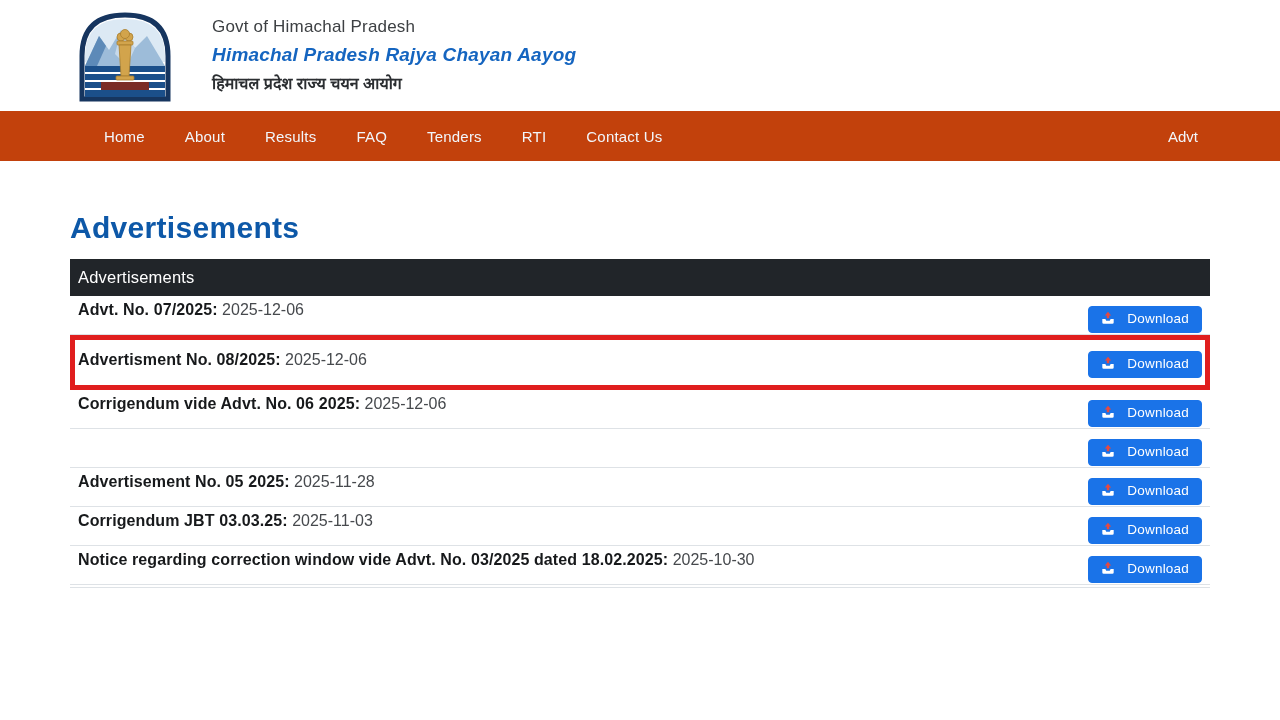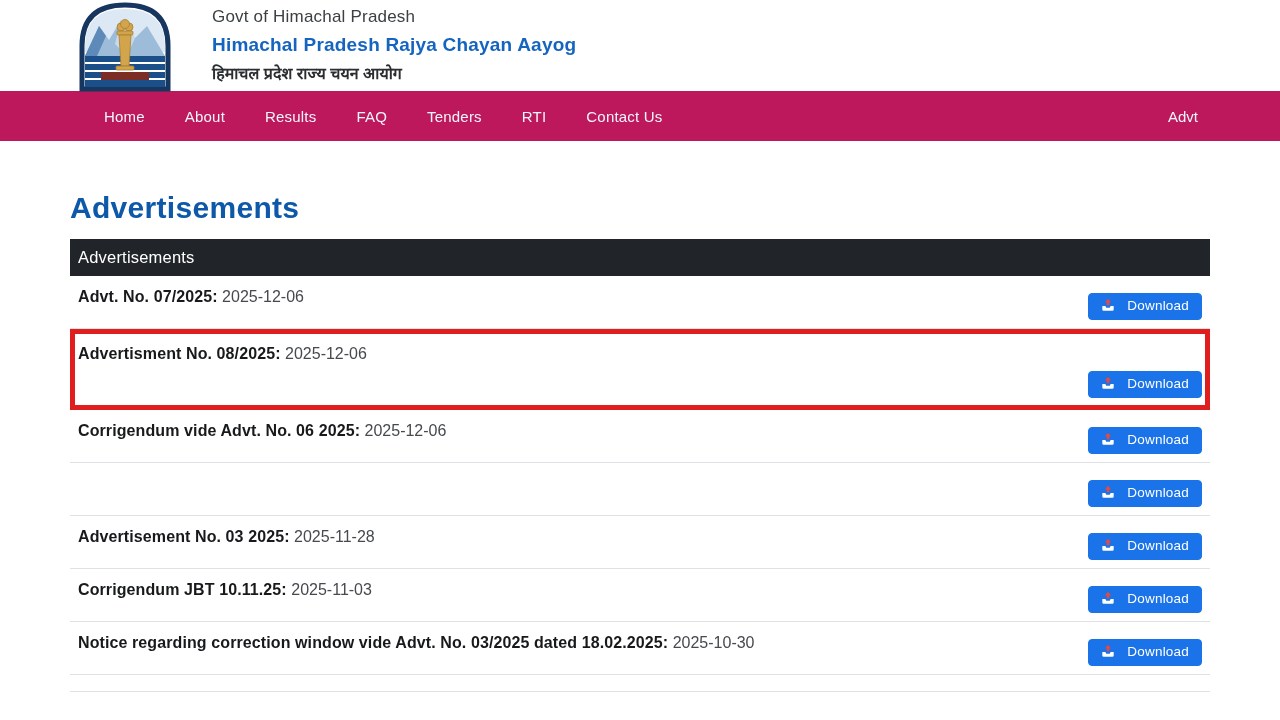--- a/index.html
+++ b/index.html
@@ -5,51 +5,51 @@
   * { margin: 0; padding: 0; box-sizing: border-box; }
   html, body {
     width: 1280px; height: 720px;
     overflow: hidden;
     background: #ffffff;
     font-family: "Liberation Sans", "DejaVu Sans", sans-serif;
   }
 
   
   .site-header {
-    width: 1280px; height: 91px;
+    width: 1280px; height: 111px;
     background: #ffffff;
     display: flex; align-items: center;
   }
   .header-inner {
     width: 1140px; margin: 0 auto;
     display: flex; align-items: center;
   }
   .logo-wrap {
     width: 102px; height: 92px; margin-left: 4px;
     flex: 0 0 auto;
   }
   .logo-wrap svg { width: 100%; height: 100%; display: block; }
   .brand-text { margin-left: 36px; }
   .brand-line1 {
     font-size: 17px; color: #3d4043; font-weight: 400;
     letter-spacing: .2px; margin-bottom: 7px;
   }
   .brand-line2 {
     font-size: 19px; color: #1565c0; font-weight: 700;
-    letter-spacing: .2px; margin-bottom: 6px;
+    letter-spacing: .2px; margin-bottom: 6px; font-style: italic;
   }
   .brand-line3 {
     font-size: 16px; color: #2b2e31; font-weight: 700;
     font-family: "Liberation Sans", "DejaVu Sans", sans-serif;
   }
 
   
   .main-nav {
     width: 1280px; height: 50px;
-    background: #be185d;
+    background: #c2410c;
   }
   .nav-inner {
     width: 1140px; height: 100%; margin: 0 auto;
     display: flex; align-items: center;
   }
   .nav-list {
     display: flex; align-items: center; list-style: none;
     margin-left: 14px;
   }
   .nav-item {
@@ -75,38 +75,37 @@
   .panel-header {
     background: #212529; color: #ffffff;
     font-size: 16.5px; font-weight: 400;
     padding: 8px 8px; line-height: 21px;
     letter-spacing: .2px;
   }
 
   
   .adv-row {
     display: flex; align-items: flex-start;
-    padding: 8px 8px;
+    padding: 1px 8px;
     border-bottom: 1px solid #dee2e6;
     background: #ffffff;
   }
   .adv-text {
     max-width: 698px;
     font-size: 16px; line-height: 26px;
     color: #46494d;
   }
   .adv-label {
     font-weight: 700; color: #17191b;
     letter-spacing: .1px;
   }
   .adv-date { color: #46494d; }
   .adv-row.highlighted {
     border: 5px solid #e01e1e;
     padding: 7px 3px;
-    flex-direction: column;
   }
 
   .dl-btn {
     margin-left: auto; margin-top: 0px;
     flex: 0 0 auto;
     display: inline-flex; align-items: flex-start; gap: 12px;
     background: #1a73e8; color: #ffffff;
     border: 1px solid #1a73e8; border-radius: 4px;
     font-family: inherit;
     font-size: 13.5px; font-weight: 500; letter-spacing: .2px;
@@ -242,36 +241,36 @@
         <svg viewBox="0 0 16 16">
           <path d="M1.5 9 L1.5 13 Q1.5 14.5 3 14.5 L13 14.5 Q14.5 14.5 14.5 13 L14.5 9 L11 9 L10 11.2 L6 11.2 L5 9 Z" fill="#ffffff"></path>
           <path d="M8 0.8 L11.6 5 L9.4 5 L9.4 8.2 L6.6 8.2 L6.6 5 L4.4 5 Z" fill="#e8493f"></path>
         </svg>
       </span>
       <span class="dl-label">Download</span>
     </button>
   </div>
       <div class="adv-row">
     <div class="adv-text">
-      <span class="adv-label">Advertisement No. 03 2025:</span> 
+      <span class="adv-label">Advertisement No. 05 2025:</span> 
       <span class="adv-date">2025-11-28</span>
     </div>
     <button class="dl-btn" style="margin-top: 9px;">
       <span class="dl-icon">
         <svg viewBox="0 0 16 16">
           <path d="M1.5 9 L1.5 13 Q1.5 14.5 3 14.5 L13 14.5 Q14.5 14.5 14.5 13 L14.5 9 L11 9 L10 11.2 L6 11.2 L5 9 Z" fill="#ffffff"></path>
           <path d="M8 0.8 L11.6 5 L9.4 5 L9.4 8.2 L6.6 8.2 L6.6 5 L4.4 5 Z" fill="#e8493f"></path>
         </svg>
       </span>
       <span class="dl-label">Download</span>
     </button>
   </div>
       <div class="adv-row">
     <div class="adv-text">
-      <span class="adv-label">Corrigendum JBT 10.11.25:</span> 
+      <span class="adv-label">Corrigendum JBT 03.03.25:</span> 
       <span class="adv-date">2025-11-03</span>
     </div>
     <button class="dl-btn" style="margin-top: 9px;">
       <span class="dl-icon">
         <svg viewBox="0 0 16 16">
           <path d="M1.5 9 L1.5 13 Q1.5 14.5 3 14.5 L13 14.5 Q14.5 14.5 14.5 13 L14.5 9 L11 9 L10 11.2 L6 11.2 L5 9 Z" fill="#ffffff"></path>
           <path d="M8 0.8 L11.6 5 L9.4 5 L9.4 8.2 L6.6 8.2 L6.6 5 L4.4 5 Z" fill="#e8493f"></path>
         </svg>
       </span>
       <span class="dl-label">Download</span>

